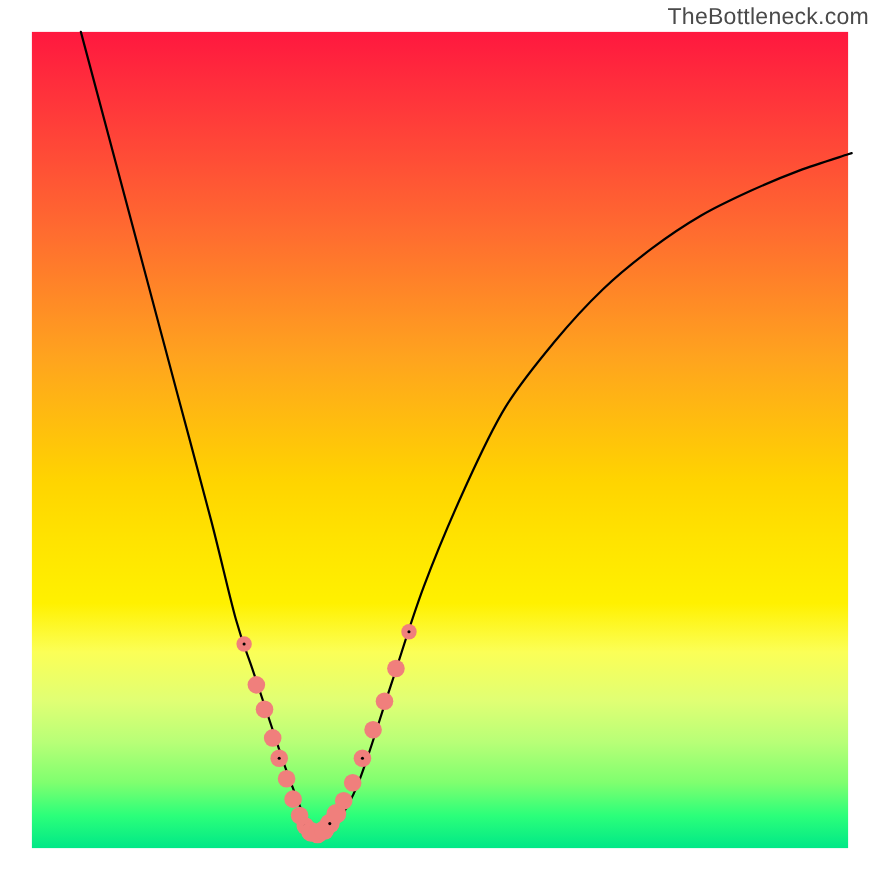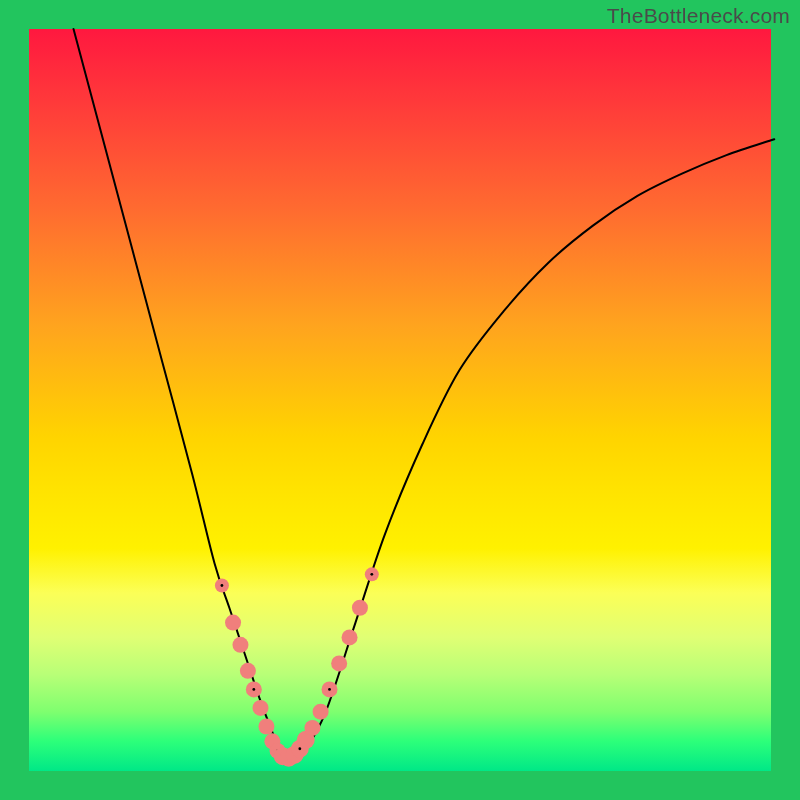--- a/index.html
+++ b/index.html
@@ -8,21 +8,21 @@
     width: 800px;
     height: 800px;
     overflow: hidden;
     background: #000;
     font-family: Arial, Helvetica, sans-serif;
   }
   .frame {
     position: relative;
     width: 800px;
     height: 800px;
-    background: #22c55e;
+    background: #ffffff;
   }
   .plot-area {
     position: absolute;
     left: 29px;
     top: 29px;
     width: 742px;
     height: 742px;
     background: linear-gradient(to bottom,
       #ff183f 0%,
       #ff3a3a 10%,

